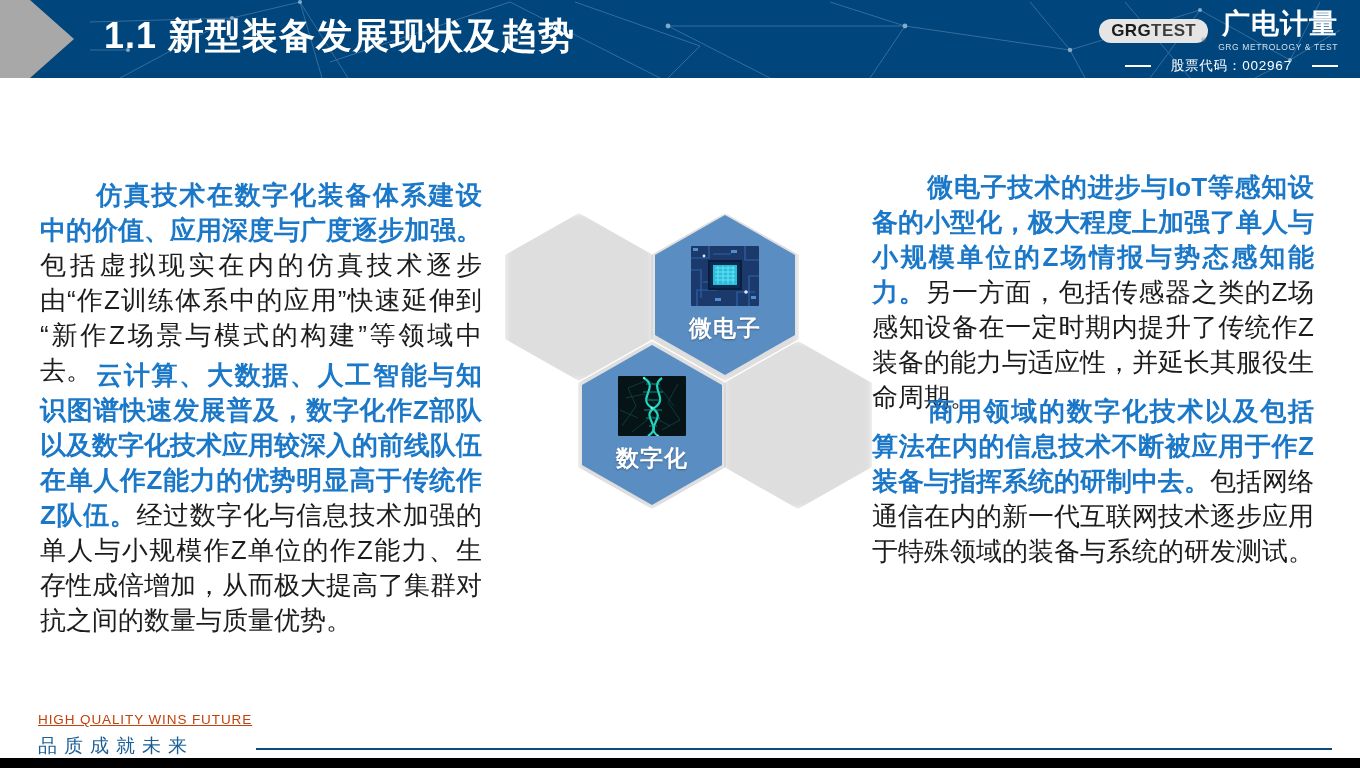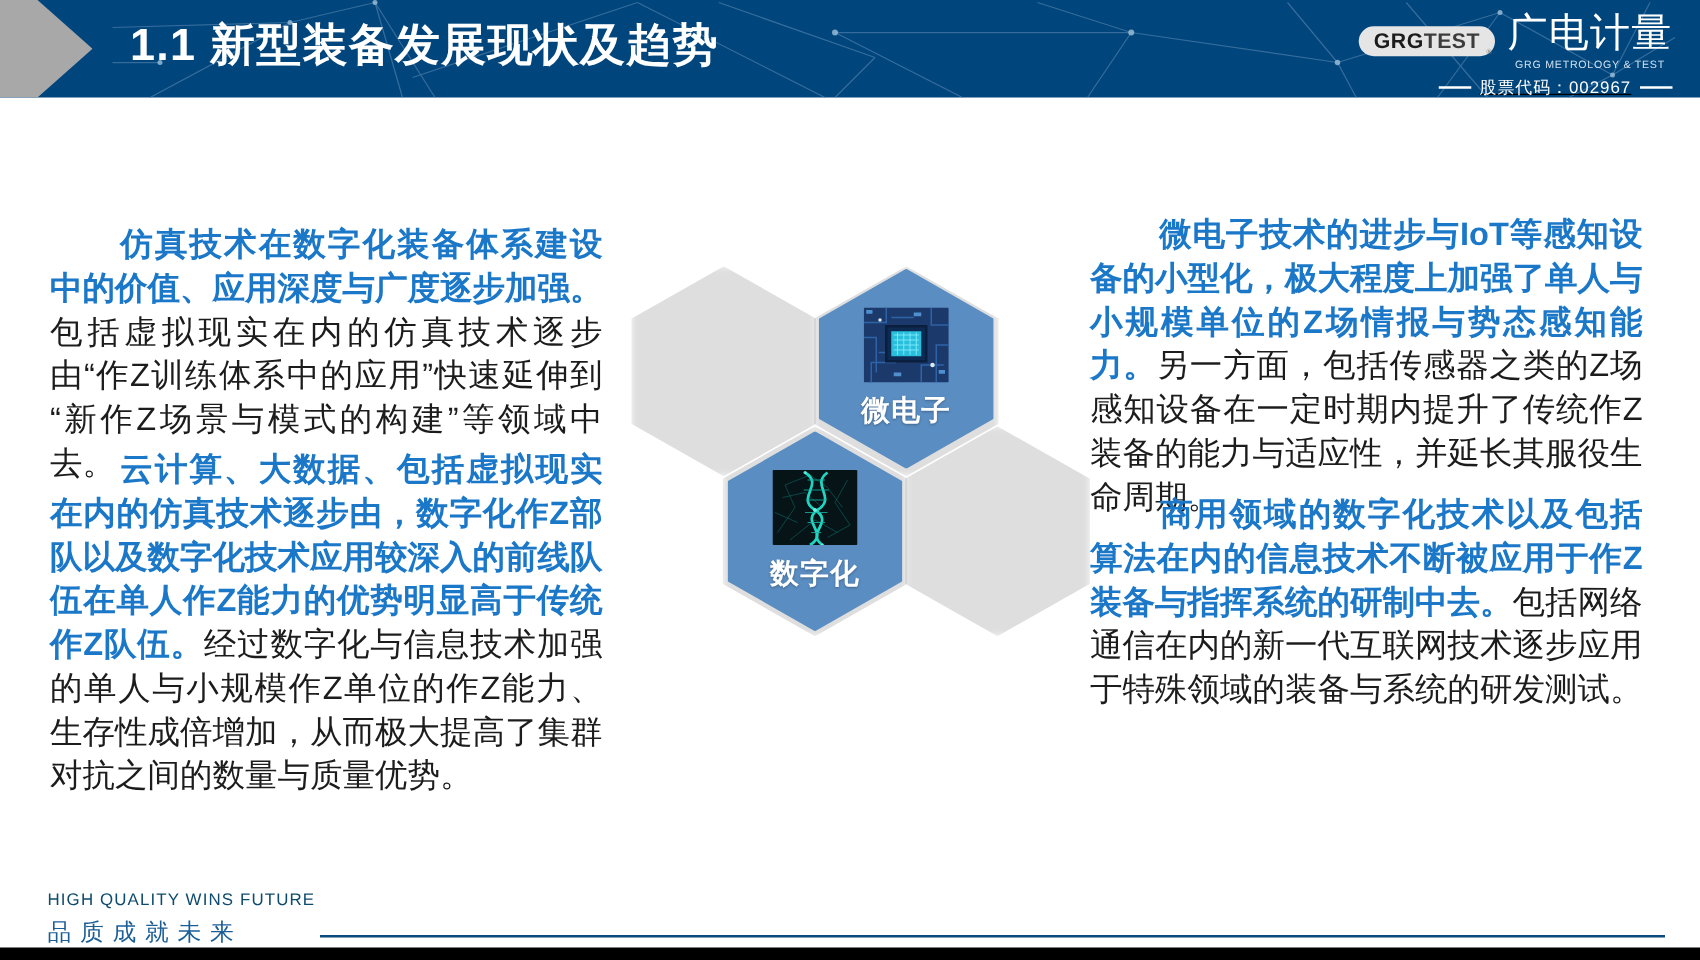--- a/index.html
+++ b/index.html
@@ -42,30 +42,29 @@
     padding:2px 12px 3px 12px;
     font-size:17px;font-weight:bold;color:#1b1b1b;
     letter-spacing:.4px;line-height:1.15;
     position:relative;
   }
   .grgtest-badge .light{font-weight:bold;color:#3c3c3c;}
   .grgtest-badge .reg{
     position:absolute;right:2px;bottom:-1px;font-size:6px;color:#7d7d7d;font-weight:normal;
   }
   .brand-cn{
-    font-size:32px;font-weight:normal;color:#ffffff;line-height:1;
+    font-size:28px;font-weight:bold;color:#ffffff;line-height:1;
     letter-spacing:1px;
   }
   .brand-en{
     font-size:8.5px;color:#cfe0ef;letter-spacing:.6px;margin-top:4px;text-align:center;
   }
   .stock-row{
-    display:flex;align-items:center;justify-content:flex-end;gap:7px;
+    display:flex;align-items:center;justify-content:flex-end;gap:20px;
     margin-top:5px;
-    text-decoration:underline;
   }
   .stock-rule{display:inline-block;width:26px;height:2px;background:#ffffff;}
   .stock-text{font-size:13.5px;color:#ffffff;letter-spacing:.8px;white-space:nowrap;}
 
   
   .para{
     position:absolute;
     font-size:26px;
     line-height:35px;
     color:#1c1c1c;
@@ -114,21 +113,21 @@
   #hex-wdz  {left:150px;top:20px;}
   #hex-wdz-s{left:146px;top:18px;}
   #hex-szh  {left:77px; top:150px;}
   #hex-szh-s{left:73px; top:146px;}
   #hex-jmrh {left:223px;top:150px;}
   #hex-jmrh-s{left:219px;top:146px;}
 
   
   .footer-en{
     position:absolute;left:38px;top:712px;
-    font-size:13.5px;color:#0c4a6e;letter-spacing:.9px;
+    font-size:13.5px;color:#c2410c;letter-spacing:.9px;text-decoration:underline;
   }
   .footer-cn{
     position:absolute;left:38px;top:733px;
     font-size:19px;color:#1b5e96;font-weight:normal;letter-spacing:7px;
     white-space:nowrap;
   }
   .footer-rule{
     position:absolute;left:256px;top:748px;width:1076px;height:2px;background:#0b4a7a;
   }
   .footer-bar{
@@ -201,21 +200,21 @@
       <span class="stock-rule"></span>
     </div>
   </div>
 </div>
 
 <div class="para" id="p-left-1">
   <span class="ind"></span><span class="hl">仿真技术在数字化装备体系建设中的价值、应用深度与广度逐步加强。</span><span>包括虚拟现实在内的仿真技术逐步由“作Z训练体系中的应用”快速延伸到 “新作Z场景与模式的构建”等领域中去。</span>
 </div>
 
 <div class="para" id="p-left-2">
-  <span class="ind"></span><span class="hl">云计算、大数据、包括虚拟现实在内的仿真技术逐步由，数字化作Z部队以及数字化技术应用较深入的前线队伍在单人作Z能力的优势明显高于传统作Z队伍。</span><span>经过数字化与信息技术加强的单人与小规模作Z单位的作Z能力、生存性成倍增加，从而极大提高了集群对抗之间的数量与质量优势。</span>
+  <span class="ind"></span><span class="hl">云计算、大数据、人工智能与知识图谱快速发展普及，数字化作Z部队以及数字化技术应用较深入的前线队伍在单人作Z能力的优势明显高于传统作Z队伍。</span><span>经过数字化与信息技术加强的单人与小规模作Z单位的作Z能力、生存性成倍增加，从而极大提高了集群对抗之间的数量与质量优势。</span>
 </div>
 
 <div class="para" id="p-right-1">
   <span class="ind"></span><span class="hl">微电子技术的进步与IoT等感知设备的小型化，极大程度上加强了单人与小规模单位的Z场情报与势态感知能力。</span><span>另一方面，包括传感器之类的Z场感知设备在一定时期内提升了传统作Z装备的能力与适应性，并延长其服役生命周期。</span>
 </div>
 
 <div class="para" id="p-right-2">
   <span class="ind"></span><span class="hl">商用领域的数字化技术以及包括算法在内的信息技术不断被应用于作Z装备与指挥系统的研制中去。</span><span>包括网络通信在内的新一代互联网技术逐步应用于特殊领域的装备与系统的研发测试。</span>
 </div>
 

